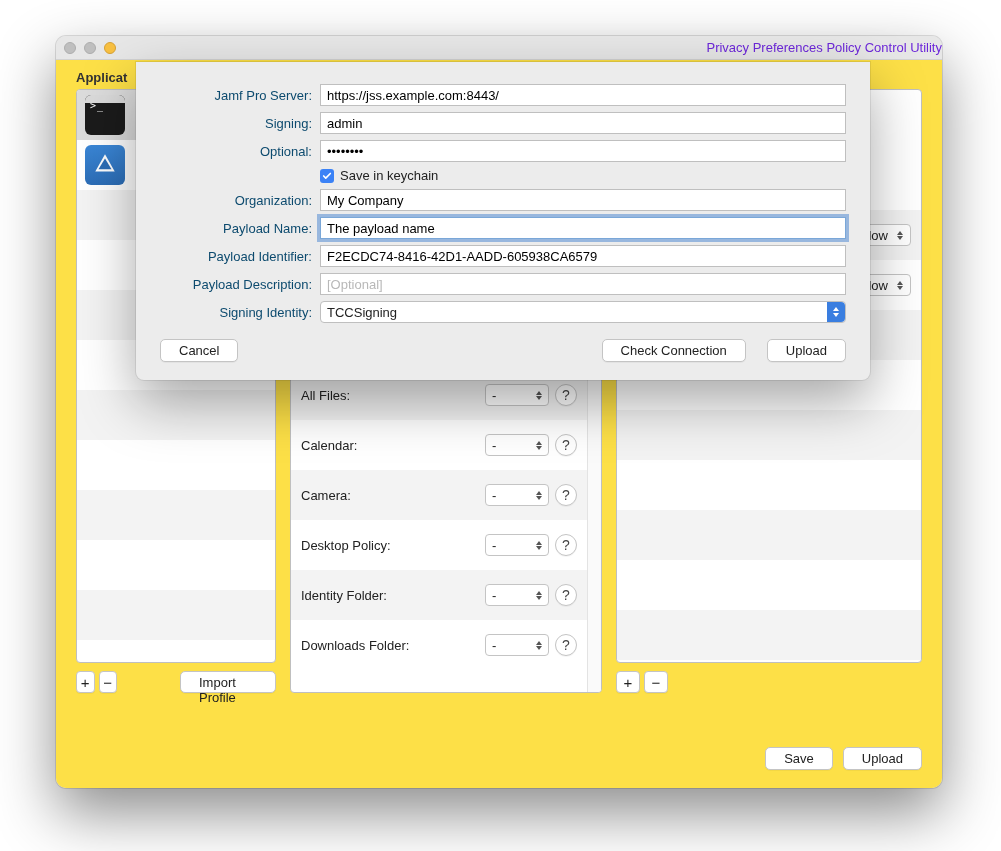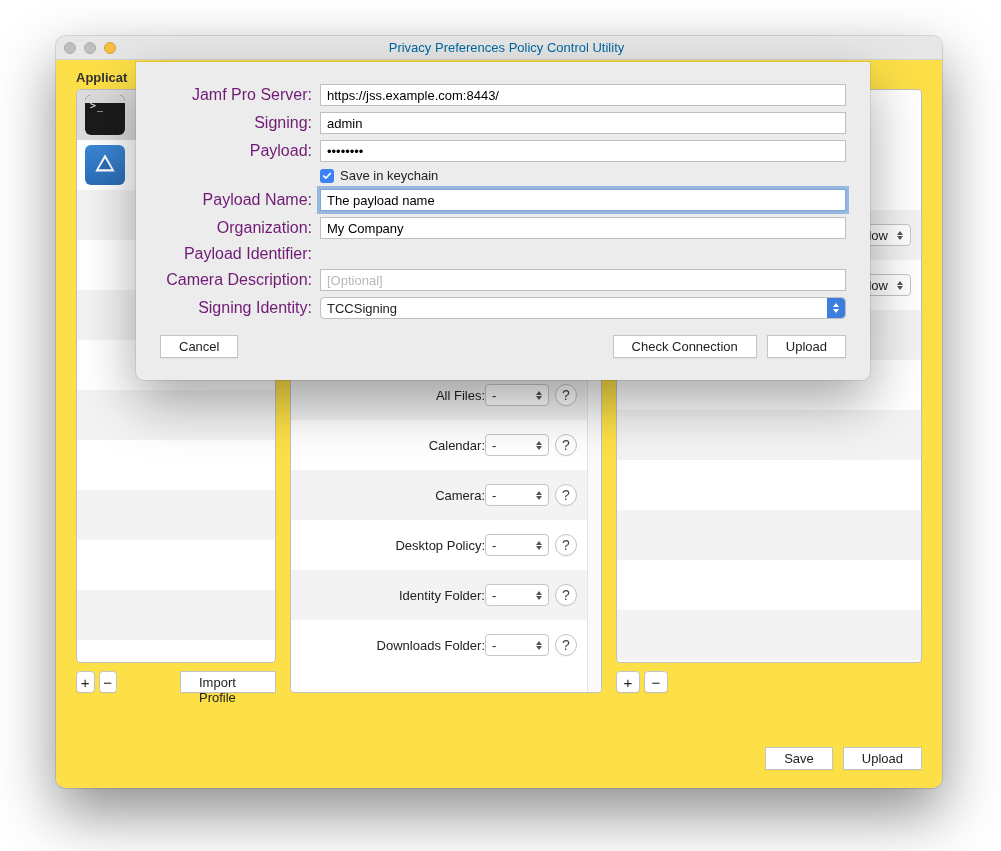--- a/index.html
+++ b/index.html
@@ -31,22 +31,22 @@
     position: relative;
   }
   .traffic {
     display: flex; gap: 8px; align-items: center;
   }
   .dot { width: 12px; height: 12px; border-radius: 50%; }
   .dot.close   { background: #bfbfbf; border: 1px solid #adadad; }
   .dot.min     { background: #bfbfbf; border: 1px solid #adadad; }
   .dot.max     { background: #f8c041; border: 1px solid #d6a136; }
   .titlebar .title {
-    position: absolute; left: 15px; right: 0; text-align: center;
-    font-size: 13px; color: #0369a1; font-weight: 400;
+    position: absolute; left: 15px; right: 0; text-align: right;
+    font-size: 13px; color: #6d28d9; font-weight: 400;
     pointer-events: none;
   }
 
   .window-content {
     position: absolute; left: 0; right: 0; top: 24px; bottom: 0;
     background: #fde047;
     padding: 10px 20px 20px 20px;
   }
   .section-label {
     font-size: 13px; font-weight: 600; color: #333;
@@ -116,21 +116,21 @@
   }
   .mid-box {
     flex:1; background:#fff; border:1px solid #bfbfbf; border-radius:4px;
     overflow:hidden; position:relative;
   }
   .mid-scroll {
     position:absolute; top:0; left:0; right:14px; bottom:0;
     overflow:hidden;
   }
   .mid-row {
-    display:flex; align-items:center; justify-content:flex-end;
+    display:flex; align-items:center; justify-content:space-between;
     padding: 0 10px; height: 50px;
     border-bottom: 0;
   }
   .mid-row:nth-child(odd){ background:#f3f3f3; }
   .mid-row .label { font-size: 13px; }
   .mid-row .controls { display:flex; gap:6px; align-items:center; }
   .mac-select {
     width: 64px; height: 22px;
     background:#fff; border:1px solid #c4c4c4; border-radius:4px;
     position:relative; font-size:13px; padding:0 6px;
@@ -189,40 +189,40 @@
   .wide-select .stepper::after {
     content:""; border-left:3px solid transparent; border-right:3px solid transparent;
     border-top:4px solid #555;
   }
 
   .bottom-bar {
     position:absolute; left:20px; right:20px; bottom:18px;
     display:flex; justify-content:flex-end; gap:10px;
   }
   .mac-button {
-    background:#fff; border:1px solid #c4c4c4; border-radius:0;
+    background:#fff; border:1px solid #c4c4c4; border-radius:5px;
     padding: 3px 18px; font-size:13px;
     box-shadow: 0 1px 0 rgba(0,0,0,0.04);
   }
 
   
   .sheet {
     position:absolute;
     left: 136px; top: 62px;
     width: 734px; height: 318px;
     background: #ececec;
     border-radius: 0 0 8px 8px;
     box-shadow: 0 22px 55px rgba(0,0,0,0.35), 0 0 0 1px rgba(0,0,0,0.08);
     padding: 22px 24px 16px 24px;
   }
   .form-row {
     display:flex; align-items:center; margin-bottom:6px; gap:8px;
   }
   .form-row label {
-    width: 152px; text-align:right; font-size:16px; color:#701a75;
+    width: 152px; text-align:right; font-size:13px; color:#0c4a6e;
   }
   .text-input {
     flex:1; height:22px; background:#fff;
     border:1px solid #bfbfbf; border-radius:0;
     padding: 0 6px; font-size:13px;
     font-family: inherit;
     outline: none;
   }
   .text-input.focused {
     border: 1px solid #7aa7d8;
@@ -250,21 +250,21 @@
     content:""; border-left:3px solid transparent; border-right:3px solid transparent;
     border-bottom:4px solid #fff;
   }
   .popup-select .blue-stepper::after {
     content:""; border-left:3px solid transparent; border-right:3px solid transparent;
     border-top:4px solid #fff;
   }
   .sheet-buttons {
     display:flex; justify-content:space-between; margin-top:16px;
   }
-  .sheet-buttons .right { display:flex; gap:10px;text-align:center; }
+  .sheet-buttons .right { display:flex; gap:21px;text-align:center; }
 
   
   .fill-stripes div:nth-child(odd){ background:#f3f3f3; }
   .fill-stripes div { height:50px; }
 </style>
 </head>
 <body>
 
 <div class="window">
   <div class="titlebar">
@@ -431,44 +431,45 @@
 <div class="sheet">
   <div class="form-row">
     <label>Jamf Pro Server:</label>
     <input class="text-input" value="https://jss.example.com:8443/" style="">
   </div>
   <div class="form-row">
     <label>Signing:</label>
     <input class="text-input" value="admin" style="">
   </div>
   <div class="form-row">
-    <label>Payload:</label>
+    <label>Optional:</label>
     <input class="text-input" value="••••••••" style="">
   </div>
   <div class="checkbox-row">
     <span class="mac-checkbox">
       <svg viewBox="0 0 12 12">
           <path d="M2 6l2.5 2.5L10 3" stroke="#fff" stroke-width="2" fill="none" stroke-linecap="round" stroke-linejoin="round"></path>
         </svg>
     </span>
     <span>Save in keychain</span>
   </div>
   <div class="form-row">
+    <label>Organization:</label>
+    <input class="text-input" value="My Company" style="">
+  </div>
+  <div class="form-row">
     <label>Payload Name:</label>
     <input class="text-input focused" value="The payload name" style="">
   </div>
   <div class="form-row">
-    <label>Organization:</label>
-    <input class="text-input" value="My Company" style="">
-  </div>
-  <div class="form-row">
     <label>Payload Identifier:</label>
-  </div>
-  <div class="form-row">
-    <label>Camera Description:</label>
+    <input class="text-input" value="F2ECDC74-8416-42D1-AADD-605938CA6579" style="">
+  </div>
+  <div class="form-row">
+    <label>Payload Description:</label>
     <input class="text-input" placeholder="[Optional]" style="">
   </div>
   <div class="form-row">
     <label>Signing Identity:</label>
     <div class="popup-select">
       <span>TCCSigning</span>
       <span class="blue-stepper"></span>
     </div>
   </div>
 

